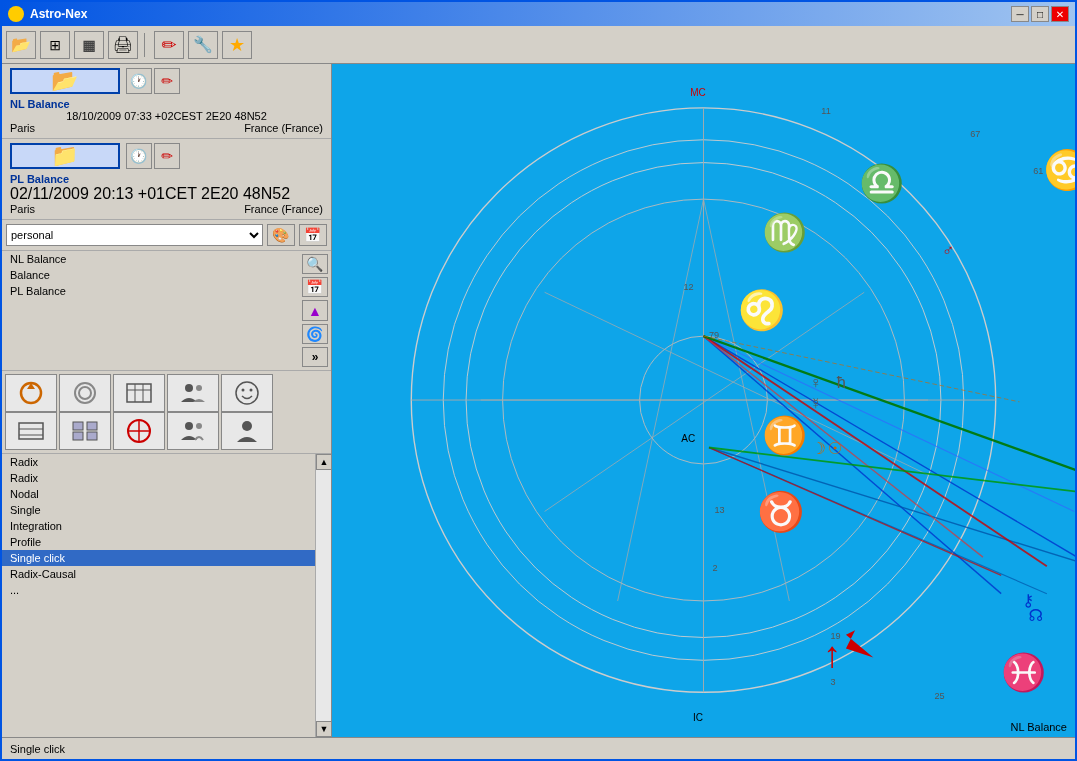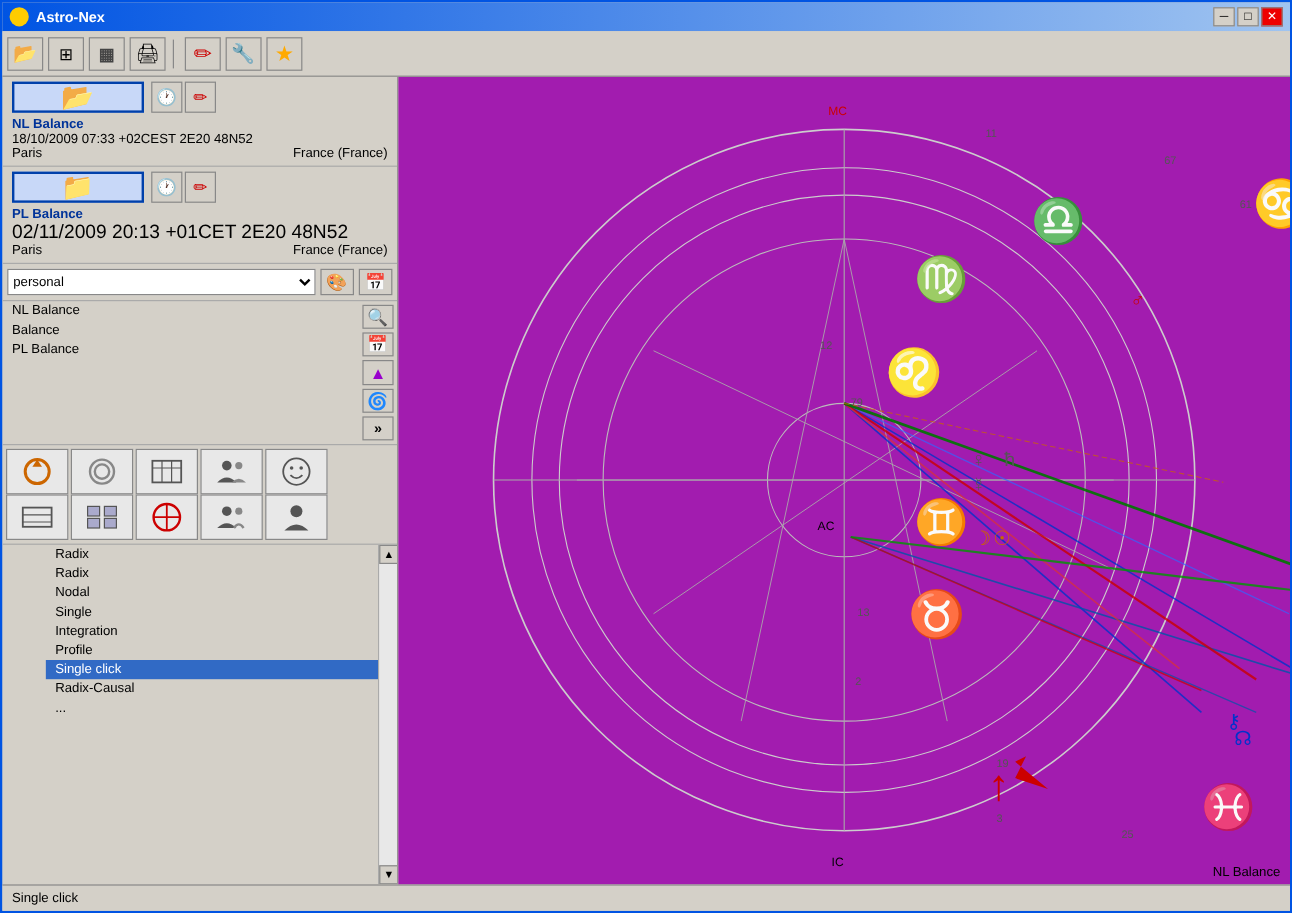--- a/index.html
+++ b/index.html
@@ -183,21 +183,21 @@
     .chart-list-item {
       padding: 2px 8px;
       font-size: 11px;
       cursor: pointer;
       display: block;
     }
     
     
     .right-panel {
       flex: 1;
-      background: #a21caf;
+      background: #0ea5e9;
       position: relative;
       overflow: hidden;
     }
     
     
     .status-bar {
       background: #d4d0c8;
       border-top: 1px solid #888;
       padding: 2px 8px;
       font-size: 11px;
@@ -249,21 +249,21 @@
 
       <div style="padding: 4px 8px; border-bottom: 1px solid #aaa;">
         <div style="display:flex; align-items:center; gap:6px; margin-bottom:4px;">
           <div class="info-btn" style="width:110px; height:26px; border:2px solid #0040aa; background:#c8d8f8; display:flex; align-items:center; justify-content:center; font-size:22px; cursor:pointer;">📂</div>
           <div style="display:flex; gap:2px;">
             <div class="clock-btn">🕐</div>
             <div class="edit-btn" style="color:#cc0000;">✏</div>
           </div>
         </div>
         <div style="font-size:11px; color:#003399; font-weight:bold;">NL Balance</div>
-        <div style="font-size:11px;">18/10/2009 07:33 +02CEST 2E20 48N52</div>
+        <div style="font-size:11px;text-align:center;">18/10/2009 07:33 +02CEST 2E20 48N52</div>
         <div style="display:flex; justify-content:space-between;">
           <span style="font-size:11px;">Paris</span>
           <span style="font-size:11px;">France (France)</span>
         </div>
       </div>
 
       <div style="padding: 4px 8px; border-bottom: 1px solid #aaa;">
         <div style="display:flex; align-items:center; gap:6px; margin-bottom:4px;">
           <div class="info-btn" style="width:110px; height:26px; border:2px solid #0040aa; background:#c8d8f8; display:flex; align-items:center; justify-content:center; font-size:22px; cursor:pointer;">📁</div>
           <div style="display:flex; gap:2px;">
@@ -376,21 +376,21 @@
           </div>
           <div class="icon-btn" style="width:52px; height:38px;">
             <svg width="28" height="26" viewBox="0 0 28 26">
               <circle cx="14" cy="8" r="5" fill="#555"></circle>
               <path d="M4 24 Q14 14 24 24" fill="#555"></path>
             </svg>
           </div>
         </div>
       </div>
 
-      <div style="display:flex; flex:1; overflow:hidden;padding-left:36px;">
+      <div style="display:flex; flex:1; overflow:hidden;">
         <div style="flex:1; overflow-y:auto;">
           <div class="chart-list-item">Radix</div>
           <div class="chart-list-item">Radix</div>
           <div class="chart-list-item">Nodal</div>
           <div class="chart-list-item">Single</div>
           <div class="chart-list-item">Integration</div>
           <div class="chart-list-item">Profile</div>
           <div class="chart-list-item" style="background:#316ac5; color:white;">Single click</div>
           <div class="chart-list-item">Radix-Causal</div>
           <div class="chart-list-item">...</div>

